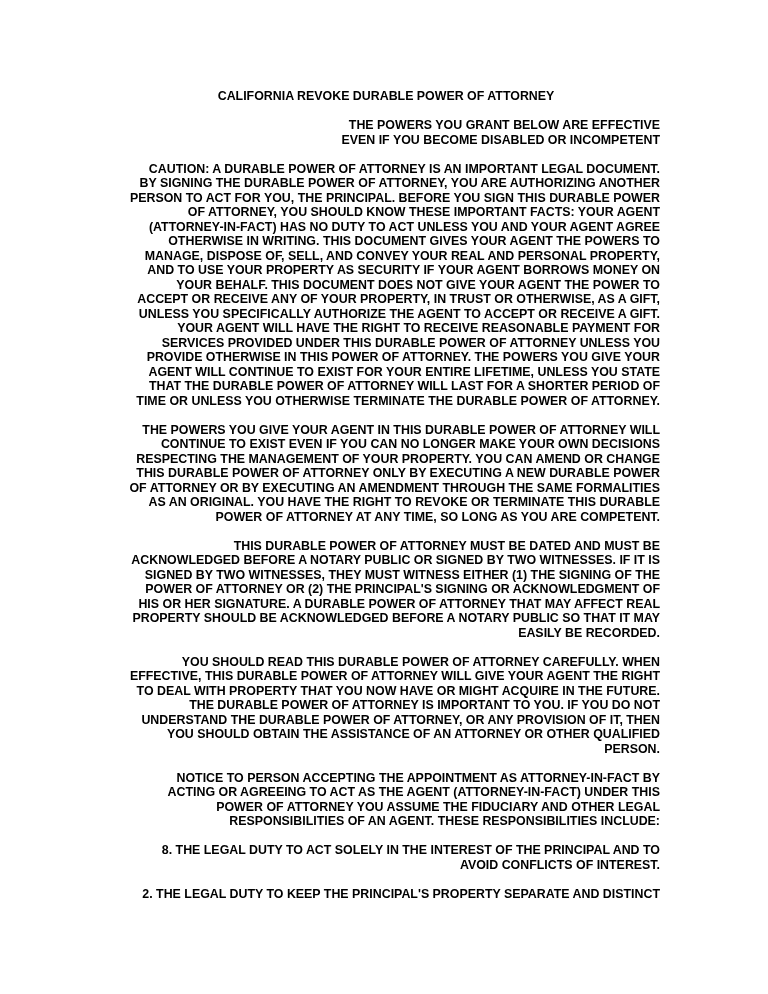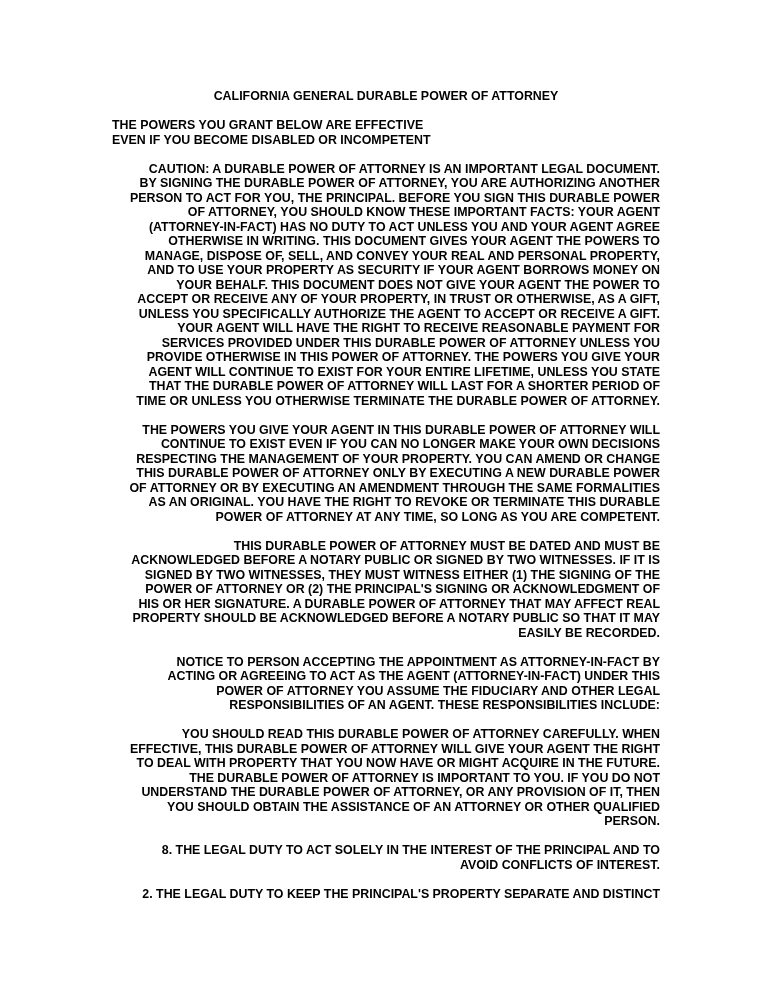--- a/index.html
+++ b/index.html
@@ -28,38 +28,38 @@
   }
   .doc-title {
     margin: 0 0 14.5px 0;
     font-size: 12.4px;
     font-weight: 700;
     text-align: center;
     white-space: pre;
   }
   .doc-subtitle {
     margin: 0 0 14.5px 0;
-    text-align: left;
+    text-align: right;
     white-space: pre;
   }
   .doc-paragraph {
     margin: 0 0 14.5px 0;
     text-align: right;
     white-space: pre;
   }
   .doc-paragraph:last-child {
     margin-bottom: 10px;
   }
 </style>
 </head>
 <body>
 
 <div class="page" style="background: rgb(255, 255, 255); color: rgb(0, 0, 0);">
   <div class="doc-content">
-    <h1 class="doc-title">CALIFORNIA GENERAL DURABLE POWER OF ATTORNEY</h1>
+    <h1 class="doc-title">CALIFORNIA REVOKE DURABLE POWER OF ATTORNEY</h1>
     <div class="doc-subtitle">THE POWERS YOU GRANT BELOW ARE EFFECTIVE
 EVEN IF YOU BECOME DISABLED OR INCOMPETENT</div>
     <div class="doc-body">
         <p class="doc-paragraph">CAUTION: A DURABLE POWER OF ATTORNEY IS AN IMPORTANT LEGAL DOCUMENT.
 BY SIGNING THE DURABLE POWER OF ATTORNEY, YOU ARE AUTHORIZING ANOTHER
 PERSON TO ACT FOR YOU, THE PRINCIPAL. BEFORE YOU SIGN THIS DURABLE POWER
 OF ATTORNEY, YOU SHOULD KNOW THESE IMPORTANT FACTS: YOUR AGENT
 (ATTORNEY-IN-FACT) HAS NO DUTY TO ACT UNLESS YOU AND YOUR AGENT AGREE
 OTHERWISE IN WRITING. THIS DOCUMENT GIVES YOUR AGENT THE POWERS TO
 MANAGE, DISPOSE OF, SELL, AND CONVEY YOUR REAL AND PERSONAL PROPERTY,
@@ -80,29 +80,29 @@
 OF ATTORNEY OR BY EXECUTING AN AMENDMENT THROUGH THE SAME FORMALITIES
 AS AN ORIGINAL. YOU HAVE THE RIGHT TO REVOKE OR TERMINATE THIS DURABLE
 POWER OF ATTORNEY AT ANY TIME, SO LONG AS YOU ARE COMPETENT.</p>
         <p class="doc-paragraph">THIS DURABLE POWER OF ATTORNEY MUST BE DATED AND MUST BE
 ACKNOWLEDGED BEFORE A NOTARY PUBLIC OR SIGNED BY TWO WITNESSES. IF IT IS
 SIGNED BY TWO WITNESSES, THEY MUST WITNESS EITHER (1) THE SIGNING OF THE
 POWER OF ATTORNEY OR (2) THE PRINCIPAL'S SIGNING OR ACKNOWLEDGMENT OF
 HIS OR HER SIGNATURE. A DURABLE POWER OF ATTORNEY THAT MAY AFFECT REAL
 PROPERTY SHOULD BE ACKNOWLEDGED BEFORE A NOTARY PUBLIC SO THAT IT MAY
 EASILY BE RECORDED.</p>
-        <p class="doc-paragraph">NOTICE TO PERSON ACCEPTING THE APPOINTMENT AS ATTORNEY-IN-FACT BY
-ACTING OR AGREEING TO ACT AS THE AGENT (ATTORNEY-IN-FACT) UNDER THIS
-POWER OF ATTORNEY YOU ASSUME THE FIDUCIARY AND OTHER LEGAL
-RESPONSIBILITIES OF AN AGENT. THESE RESPONSIBILITIES INCLUDE:</p>
         <p class="doc-paragraph">YOU SHOULD READ THIS DURABLE POWER OF ATTORNEY CAREFULLY. WHEN
 EFFECTIVE, THIS DURABLE POWER OF ATTORNEY WILL GIVE YOUR AGENT THE RIGHT
 TO DEAL WITH PROPERTY THAT YOU NOW HAVE OR MIGHT ACQUIRE IN THE FUTURE.
 THE DURABLE POWER OF ATTORNEY IS IMPORTANT TO YOU. IF YOU DO NOT
 UNDERSTAND THE DURABLE POWER OF ATTORNEY, OR ANY PROVISION OF IT, THEN
 YOU SHOULD OBTAIN THE ASSISTANCE OF AN ATTORNEY OR OTHER QUALIFIED
 PERSON.</p>
+        <p class="doc-paragraph">NOTICE TO PERSON ACCEPTING THE APPOINTMENT AS ATTORNEY-IN-FACT BY
+ACTING OR AGREEING TO ACT AS THE AGENT (ATTORNEY-IN-FACT) UNDER THIS
+POWER OF ATTORNEY YOU ASSUME THE FIDUCIARY AND OTHER LEGAL
+RESPONSIBILITIES OF AN AGENT. THESE RESPONSIBILITIES INCLUDE:</p>
         <p class="doc-paragraph">8. THE LEGAL DUTY TO ACT SOLELY IN THE INTEREST OF THE PRINCIPAL AND TO
 AVOID CONFLICTS OF INTEREST.</p>
         <p class="doc-paragraph">2. THE LEGAL DUTY TO KEEP THE PRINCIPAL'S PROPERTY SEPARATE AND DISTINCT</p>
       </div>
   </div>
 </div>
 
 </body></html>

